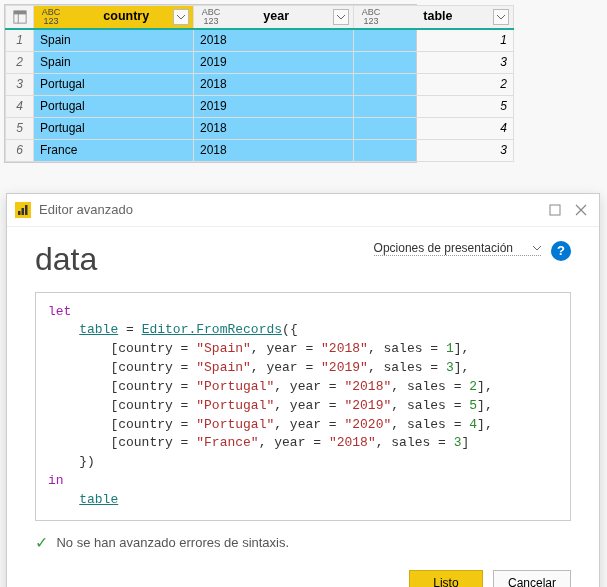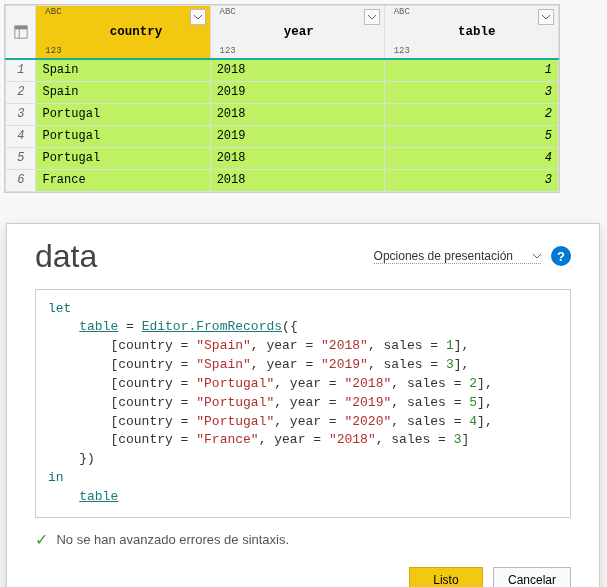--- a/index.html
+++ b/index.html
@@ -1,52 +1,52 @@
 <!DOCTYPE html>
 <html><head>
 <meta charset="utf-8">
 <style>
   * { box-sizing: border-box; margin: 0; padding: 0; }
   body { font-family: "Segoe UI", Tahoma, sans-serif; font-size: 12px; background: #f8f8f8; width: 607px; }
   
   
-  .table-wrap { background: #bef264; border: 1px solid #ccc; width: 556px; margin: 4px 0 0 4px; font-family: Liberation Mono, monospace; }
+  .table-wrap { background: #7dd3fc; border: 1px solid #ccc; width: 413px; margin: 4px 0 0 4px; }
   table { border-collapse: collapse; width: 100%; table-layout: fixed; }
   th, td { border: 1px solid #ddd; padding: 2px 6px; height: 22px; font-weight: normal; text-align: left; vertical-align: middle; }
   th { background: #f2f2f2; font-size: 12px; position: relative; }
   th.sel { background: #f2c811; color: #000; }
   th .typeicon { display:inline-block; width:22px; text-align:center; font-size:9px; color:#666; line-height:1; margin-right:2px; vertical-align: middle; }
   th.sel .typeicon { color:#444; }
   th .typeicon .abc { display:block; }
-  th .typeicon .n123 { display:block;margin-top:30px; }
+  th .typeicon .n123 { display:block; }
   th .dd { position:absolute; right:4px; top:3px; width:16px; height:16px; border:1px solid #bbb; background:#fafafa; display:flex; align-items:center; justify-content:center; }
   th .dd svg { width:8px; height:8px; }
   th .colname { font-weight: 600; font-size: 12.5px; margin-left: 36px; }
   td.rownum { background:#f4f4f4; text-align:center; color:#666; width:28px; font-style: italic; }
   td.num { text-align:right; font-style: italic; }
   .corner { width:28px; background:#f4f4f4; }
   .corner svg { width:14px; height:14px; display:block; margin:auto; }
   tbody tr:first-child td { border-top: 2px solid #1aab9b; }
   
   
   .dialog { margin: 30px 6px 6px 6px; width: 594px; border:1px solid #ccc; background:#fff; box-shadow: 0 4px 12px rgba(0,0,0,0.15); }
   .titlebar { display:flex; align-items:center; padding:6px 8px; border-bottom:1px solid #eee; }
   .titlebar .appicon { width:16px; height:16px; background:#f2c811; margin-right:8px; display:flex; align-items:center; justify-content:center; }
   .titlebar .appicon svg { width:10px; height:10px; }
   .titlebar .title { color:#666; font-size:13px; flex:1; }
   .winbtn { width:20px; height:20px; display:flex; align-items:center; justify-content:center; color:#888; margin-left:6px; }
   
   .body { padding: 14px 28px 18px 28px; }
-  .hdr { display:flex; align-items:center; margin-bottom: 14px; }
+  .hdr { display:flex; align-items:flex-start; margin-bottom: 14px; }
   .queryname { font-size: 32px; font-weight: 300; color:#444; flex:1; }
   .presopt { font-size:12px; color:#333; border-bottom:1px dotted #999; margin-right:10px; display:flex; align-items:center; gap:20px; }
   .help { width:20px; height:20px; border-radius:50%; background:#0078d4; color:#fff; display:flex; align-items:center; justify-content:center; font-weight:bold; font-size:13px; }
   
   .code { border:1px solid #ccc; padding:10px 12px; font-family: Consolas, "Courier New", monospace; font-size:13px; line-height:1.45; color:#333; white-space:pre; overflow:auto; }
-  .kw { color:#0f766e; }
+  .kw { color:#a21caf; }
   .fn { color:#1a7a7a;text-decoration:underline; }
   .str { color:#b03030; }
   .num2 { color:#2a8a2a; }
   
   .status { display:flex; align-items:center; gap:8px; margin:12px 0 18px 0; color:#555; font-size:13px; }
   .check { color:#3a9a3a; font-size:16px; }
   
   .btnrow { display:flex; justify-content:flex-end; gap:10px; }
   .btn { min-width:74px; padding:5px 14px; border:1px solid #bbb; background:#fafafa; font-size:12px; text-align:center; cursor:pointer; }
   .btn.primary { background:#f2c811; border-color:#d4a90a; }
@@ -129,20 +129,40 @@
           <td class="rownum">6</td>
           <td>France</td>
           <td>2018</td>
           <td class="num">3</td>
         </tr>
       </tbody>
 </table>
 </div>
 
 <div class="dialog">
+  <div class="titlebar">
+    <span class="appicon">
+      <svg viewBox="0 0 10 10">
+          <rect x="0" y="6" width="2.5" height="4" fill="#333"></rect>
+          <rect x="3.5" y="3" width="2.5" height="7" fill="#333"></rect>
+          <rect x="7" y="0" width="2.5" height="10" fill="#333"></rect>
+        </svg>
+    </span>
+    <span class="title">Editor avanzado</span>
+    <span class="winbtn">
+        <svg width="12" height="12" viewBox="0 0 12 12">
+          <rect x="1" y="1" width="10" height="10" fill="none" stroke="#888"></rect>
+        </svg>
+      </span>
+    <span class="winbtn">
+        <svg width="12" height="12" viewBox="0 0 12 12">
+          <path d="M1 1 L11 11 M11 1 L1 11" stroke="#888" stroke-width="1.2"></path>
+        </svg>
+      </span>
+  </div>
   <div class="body">
     <div class="hdr">
       <div class="queryname">data</div>
       <div class="presopt">
         <span>Opciones de presentación</span>
         <svg width="8" height="8" viewBox="0 0 8 8">
             <path d="M0 2 L4 6 L8 2" fill="none" stroke="#666"></path>
           </svg>
       </div>
       <div class="help">?</div>

